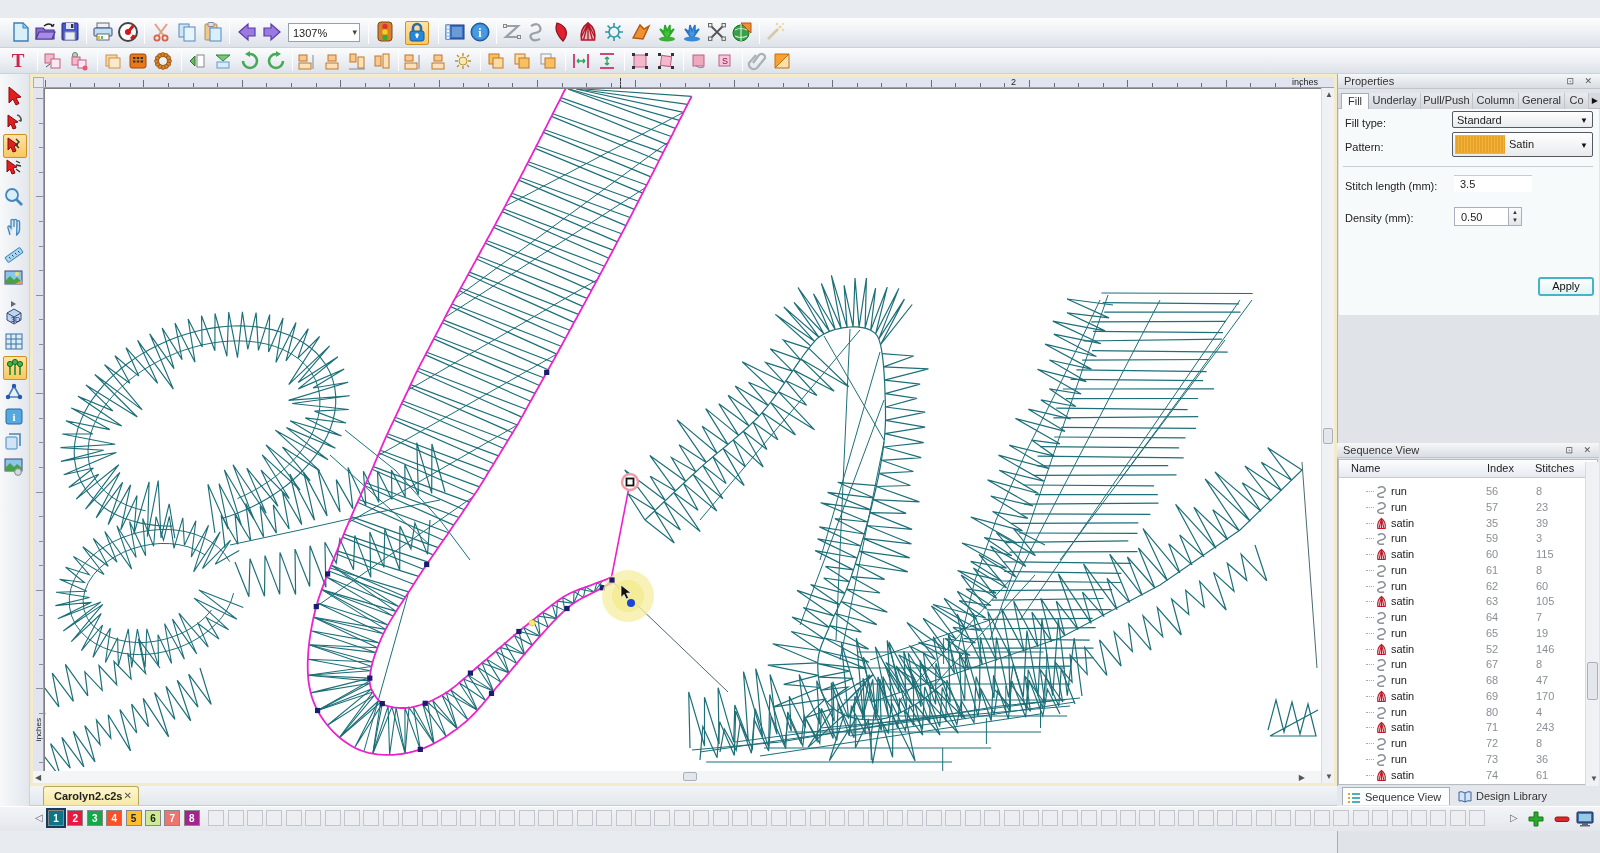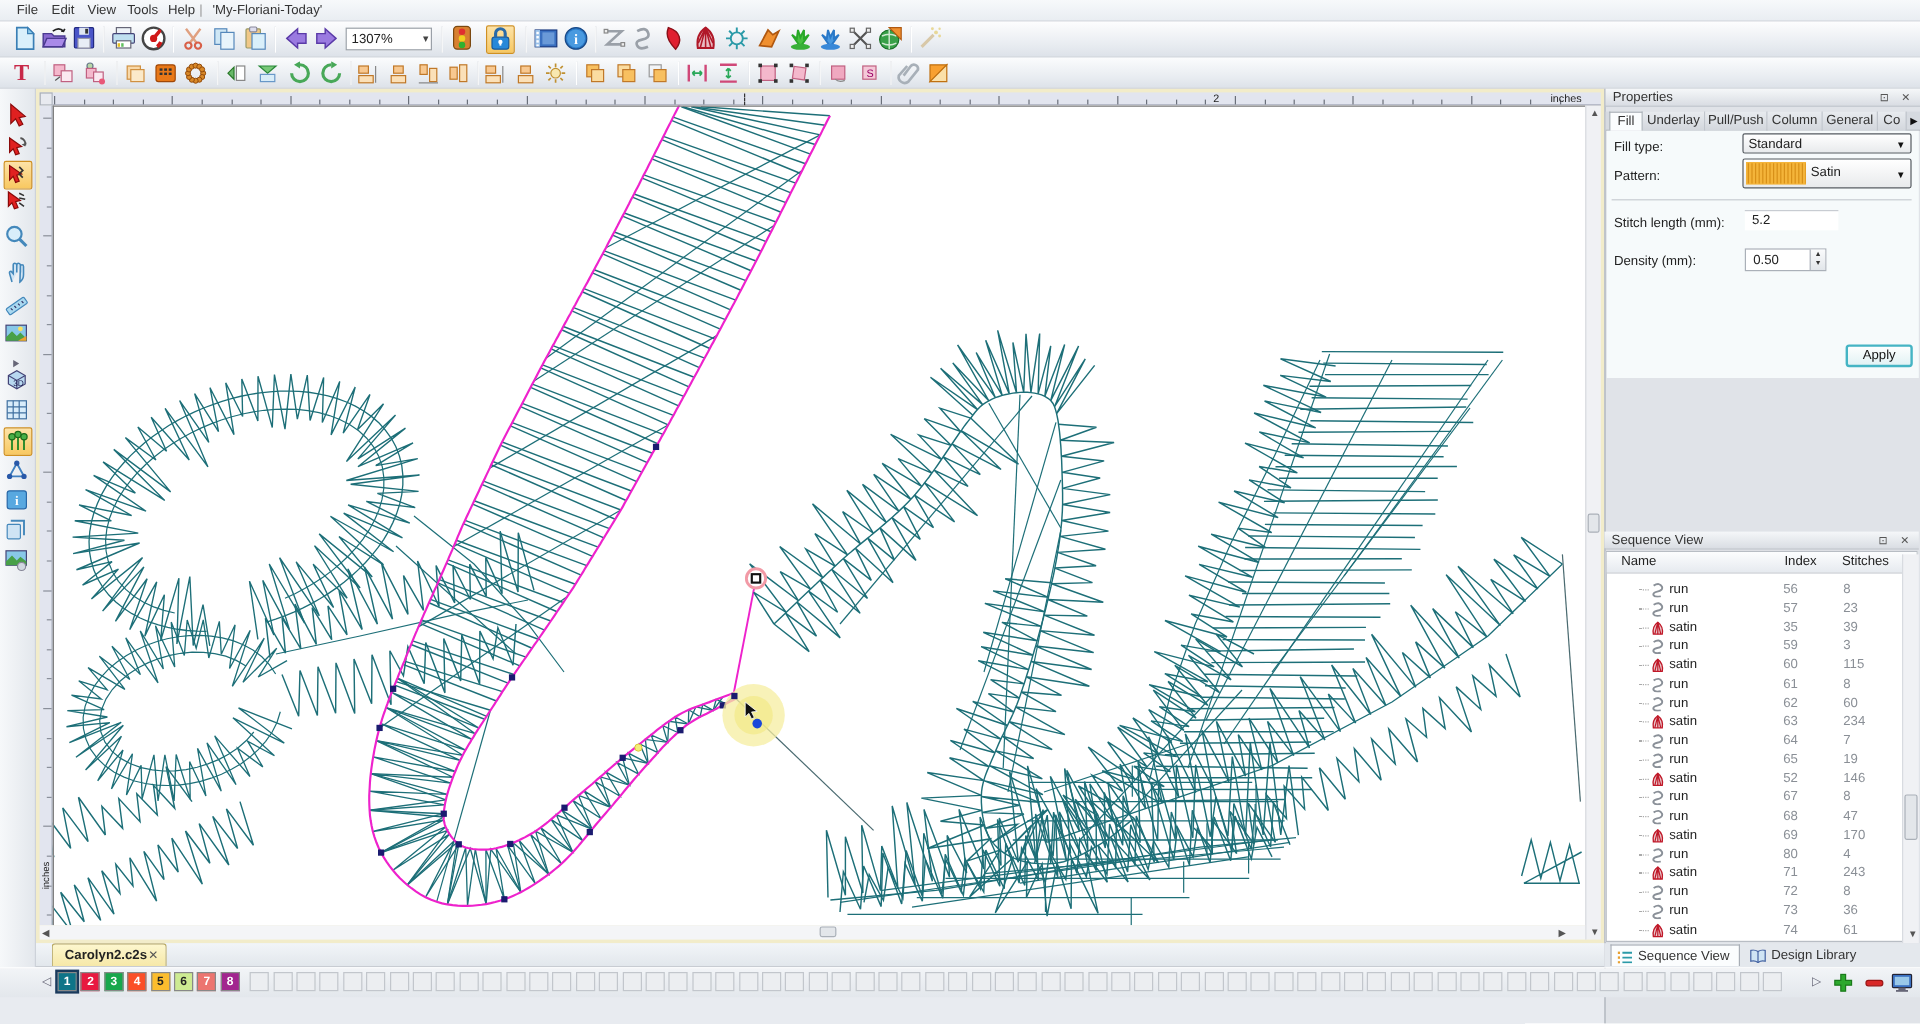--- a/index.html
+++ b/index.html
@@ -33,21 +33,21 @@
 #rpanel { position:absolute; left:1337px; top:74px; width:263px; height:779px; background:#e0e3e8; border-left:1px solid #a8aeb6; }
 .ptitle { position:absolute; left:0; width:262px; height:15px; background:linear-gradient(#f5f7f9,#d9dde3); border-bottom:1px solid #c0c5cc; font-size:11px; color:#333; padding:1px 0 0 6px; }
 .ptools { position:absolute; right:4px; top:2px; font-size:9px; color:#555; letter-spacing:4px; }
 #ptabs { position:absolute; left:0; top:19px; width:262px; height:16px; background:#d6dae0; border-bottom:1px solid #b8bdc4; }
 .ptab { position:absolute; top:0; height:16px; font-size:11px; color:#333; padding:1px 0 0 0; text-align:center; border-right:1px solid #c0c5cc; background:linear-gradient(#e8ebef,#d2d6dc); }
 .ptab.act { background:#fbfdfe; font-weight:normal; border:1px solid #a8aeb6; border-bottom:none; }
 #pcontent { position:absolute; left:1px; top:35px; width:260px; height:206px; background:#f6fafb; }
 .plabel { position:absolute; left:6px; font-size:11px; color:#222; }
 .pselbox { position:absolute; left:113px; width:141px; background:linear-gradient(#fff,#e8eaec); border:1px solid #555a60; border-radius:2px; font-size:11px; color:#222; }
 .pselbox .dd { position:absolute; right:4px; top:50%; margin-top:-4px; font-size:8px; color:#111; }
-#applybtn { position:absolute; left:199px; top:178px; width:56px; height:19px; background:linear-gradient(#fdfefe,#e2f2f4); border:2px solid #45b4c4; border-radius:3px; font-size:11px; color:#111; text-align:center; padding-top:1px; }
+#applybtn { position:absolute; left:199px; top:168px; width:56px; height:19px; background:linear-gradient(#fdfefe,#e2f2f4); border:2px solid #45b4c4; border-radius:3px; font-size:11px; color:#111; text-align:center; padding-top:1px; }
 #seqpanel { position:absolute; left:1337px; top:443px; width:263px; height:363px; }
 #seqtable { position:absolute; left:1px; top:16px; width:260px; height:326px; background:#fff; border:1px solid #b8bdc4; }
 #seqhead { position:absolute; left:0; top:0; width:258px; height:18px; background:linear-gradient(#fcfdfe,#e6eaef); border-bottom:1px solid #c8ccd2; font-size:11px; color:#222; }
 .srow { position:absolute; left:0; width:240px; height:15px; font-size:11px; color:#222; }
 .tln { position:absolute; left:28px; top:7px; width:8px; border-top:1px dotted #aaa; }
 .sic { position:absolute; left:37px; top:1px; }
 .snm { position:absolute; left:53px; top:1px; }
 .sidx { position:absolute; left:148px; top:1px; color:#8a8f96; }
 .sst { position:absolute; left:198px; top:1px; color:#8a8f96; }
 #seqscroll { position:absolute; right:1px; top:19px; width:14px; height:324px; background:#f0f1f4; border-left:1px solid #d8dbe0; }
@@ -61,29 +61,20 @@
 .psq { position:absolute; top:3px; width:16px; height:16px; border:1px solid #888; font-size:10px; font-weight:bold; text-align:center; padding-top:1.5px; }
 .psq.psel { outline:2px solid #1a3a5c; outline-offset:0px; }
 .psq.emp { background:#eceef1; border:1px solid #c2c6cc; }
 .parrow { position:absolute; top:5px; font-size:10px; color:#667; }
 .pplus { position:absolute; top:4px; }
 #statusbar { position:absolute; left:0; top:831px; width:1600px; height:22px; background:linear-gradient(#eef1f5,#d8dde3); border-top:1px solid #a8aeb8; font-size:12px; color:#222; }
 #statusbar .txt { position:absolute; left:8px; top:4px; }
 #statusslider { position:absolute; left:1270px; top:5px; width:100px; height:10px; background:#f6f7f9; border:1px solid #b8bdc4; border-radius:4px; }
 </style></head><body>
 <div id="app">
-<div id="menubar">
-  <span style="left:14px">File</span>
-      <span style="left:43px">Edit</span>
-      <span style="left:73px">View</span>
-  <span style="left:106px">Tools</span>
-      <span style="left:140px">Help</span>
-  <span style="left:166px;color:#999">|</span>
-  <span style="left:177px">'My-Floriani-Today'</span>
-</div>
 <div id="tb1">
       <div class="tbtn" style="left:10px;top:3px"><svg width="22" height="22" viewBox="0 0 22 22">
           <path d="M4 2 h9 l5 5 v13 h-14 z" fill="#d9f0fb" stroke="#3a7fb5" stroke-width="1.4"></path>
           <path d="M13 2 l5 5 h-5 z" fill="#8ecdec" stroke="#3a7fb5"></path>
         </svg></div>
       <div class="tbtn" style="left:34px;top:3px"><svg width="22" height="22" viewBox="0 0 22 22">
           <path d="M2 7 h7 l2 2 h9 v9 h-18 z" fill="#8a6ad0" stroke="#4a3a90" stroke-width="1.2"></path>
           <path d="M2 18 l3 -7 h16 l-3 7 z" fill="#a98ae8" stroke="#4a3a90" stroke-width="1.2"></path>
           <path d="M10 5 q5 -4 9 0 l1 -2 m-1 2 l-2 0" stroke="#222" fill="none" stroke-width="1.4"></path>
         </svg></div>
@@ -804,21 +795,21 @@
               <line x1="38" y1="1" x2="38" y2="18"></line>
               <line x1="41" y1="1" x2="41" y2="18"></line>
               <line x1="44" y1="1" x2="44" y2="18"></line>
               <line x1="47" y1="1" x2="47" y2="18"></line>
               <line x1="50" y1="1" x2="50" y2="18"></line>
             </g>
           </svg>
     </div>
     <div style="position:absolute;left:4px;top:57px;width:250px;border-top:1px solid #c8ccd2"></div>
     <div class="plabel" style="top:71px">Stitch length (mm):</div>
-    <div style="position:absolute;left:115px;top:66px;width:78px;height:17px;background:#fff;border-top:1px solid #c8ccd2;font-size:11px;color:#222;padding:2px 0 0 6px">5.2</div>
+    <div style="position:absolute;left:115px;top:66px;width:78px;height:17px;background:#fff;border-top:1px solid #c8ccd2;font-size:11px;color:#222;padding:2px 0 0 6px">3.5</div>
     <div class="plabel" style="top:103px">Density (mm):</div>
     <div style="position:absolute;left:115px;top:98px;width:68px;height:19px;background:#fff;border:1px solid #aab0b8;font-size:11px;color:#222;padding:3px 0 0 6px">0.50
       <div style="position:absolute;right:0;top:0;width:13px;height:17px;border-left:1px solid #aab0b8;background:linear-gradient(#fafbfc,#e2e6ea);font-size:6px;color:#333;text-align:center;line-height:8px">▲<br>▼</div>
     </div>
     <div id="applybtn">Apply</div>
   </div>
 </div>
 <div id="seqpanel">
   <div class="ptitle" style="top:0">Sequence View<span class="ptools">⊡ ✕</span></div>
   <div id="seqtable">
@@ -901,21 +892,21 @@
         <span class="sst">60</span>
       </div>
       <div class="srow" style="top:132.25px">
         <span class="tln"></span>
         <span class="sic"><svg width="13" height="13" viewBox="0 0 13 13">
             <path d="M6.5 1.5 C3 4 2.2 8 2.8 11.5 L10.2 11.5 C10.8 8 10 4 6.5 1.5 Z" fill="#e8c8cc" stroke="#c01828" stroke-width="1.1"></path>
             <path d="M6.5 1.5 L4 11.5 M6.5 1.5 L6.5 11.5 M6.5 1.5 L9 11.5" stroke="#c01828" stroke-width="1" fill="none"></path>
           </svg></span>
         <span class="snm">satin</span>
         <span class="sidx">63</span>
-        <span class="sst">234</span>
+        <span class="sst">105</span>
       </div>
       <div class="srow" style="top:148.0px">
         <span class="tln"></span>
         <span class="sic"><svg width="13" height="13" viewBox="0 0 13 13">
             <path d="M3 3 q5 -3 7 1 q1 3 -4 4 q-4 1 -3 3 q1 2 6 1" fill="none" stroke="#8a9098" stroke-width="1.6"></path>
           </svg></span>
         <span class="snm">run</span>
         <span class="sidx">64</span>
         <span class="sst">7</span>
       </div>

